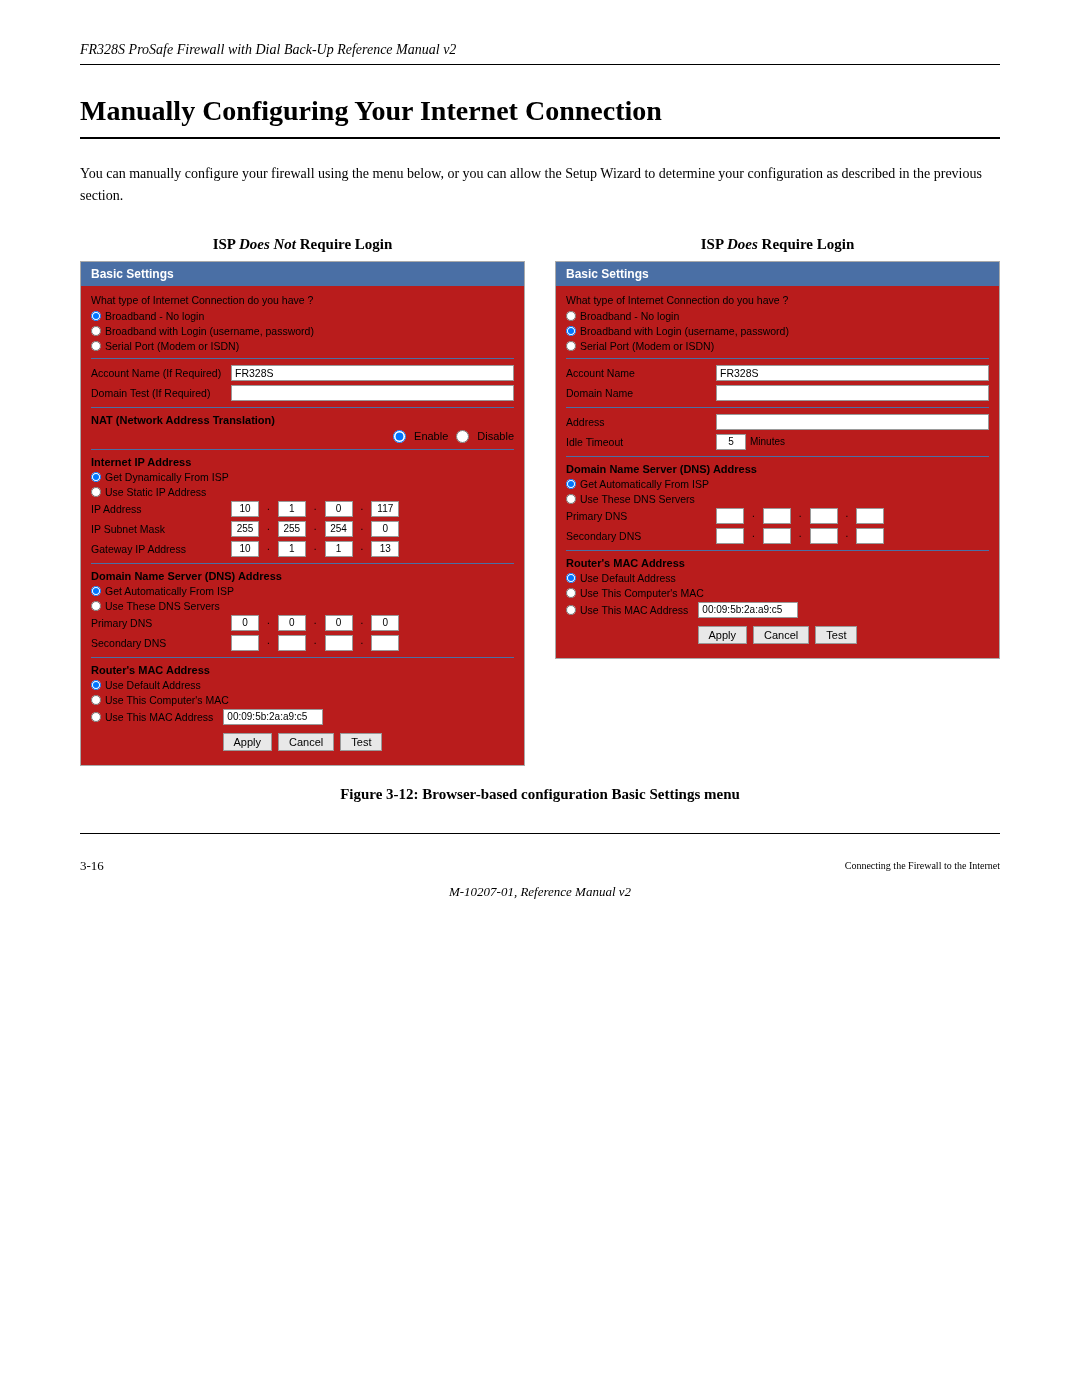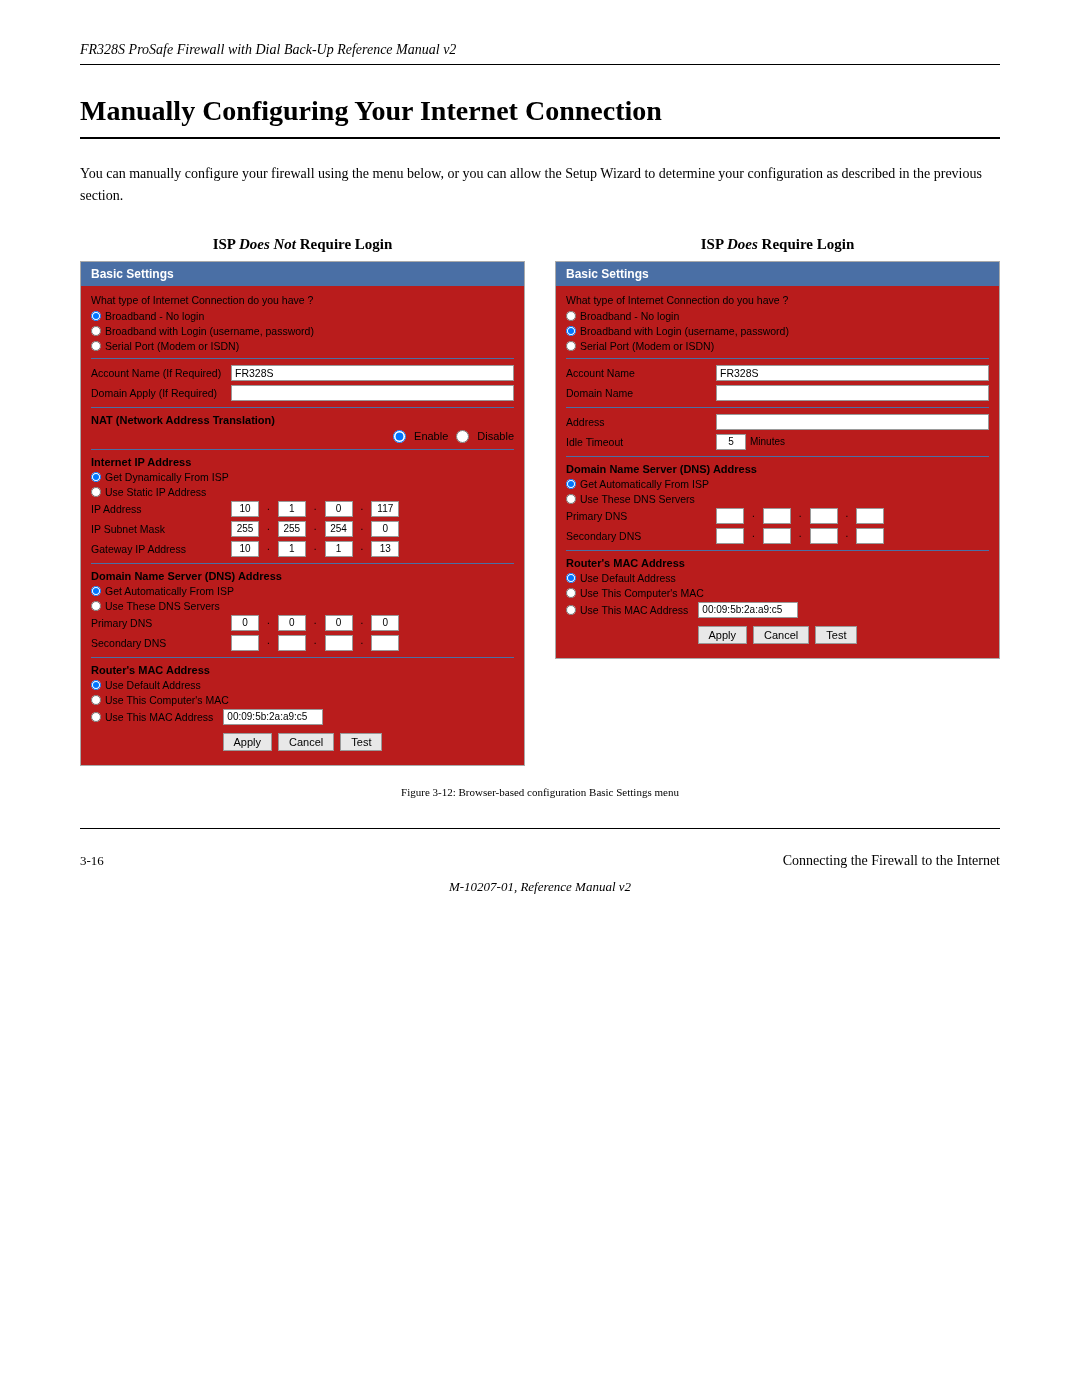--- a/index.html
+++ b/index.html
@@ -203,41 +203,41 @@
     .select-input {
       border: 1px solid #999;
       padding: 1px 2px;
       font-size: 10px;
       height: 18px;
       background: #fff;
     }
 
     .figure-caption {
       text-align: center;
-      font-size: 11px;
-      font-weight: normal;
+      font-size: 15px;
+      font-weight: bold;
       margin-top: 12px;
       margin-bottom: 30px;
     }
 
     .page-footer {
       display: flex;
       justify-content: space-between;
       align-items: center;
       border-top: 1px solid #000;
       padding-top: 24px;
       margin-top: 20px;
     }
 
     .footer-left {
       font-size: 13px;
     }
 
     .footer-right {
-      font-size: 14px;
+      font-size: 10px;
     }
 
     .footer-center {
       text-align: center;
       font-style: italic;
       font-size: 13px;
       margin-top: 10px;
     }
 
     .mac-input {
@@ -287,21 +287,21 @@
             <span>Serial Port (Modem or ISDN)</span>
           </div>
 
           <hr class="divider-line">
 
           <div class="field-row">
             <span class="field-label">Account Name  (If Required)</span>
             <input class="field-input" type="text" value="FR328S" style="">
           </div>
           <div class="field-row">
-            <span class="field-label">Domain Apply  (If Required)</span>
+            <span class="field-label">Domain Test  (If Required)</span>
             <input class="field-input" type="text" value="" style="">
           </div>
 
           <hr class="divider-line">
 
           <div class="section-label">NAT (Network Address Translation)</div>
           <div class="nat-row">
             <div class="nat-radio-group">
               <input type="radio" name="left-nat" checked="" style="">
               <span>Enable</span>

